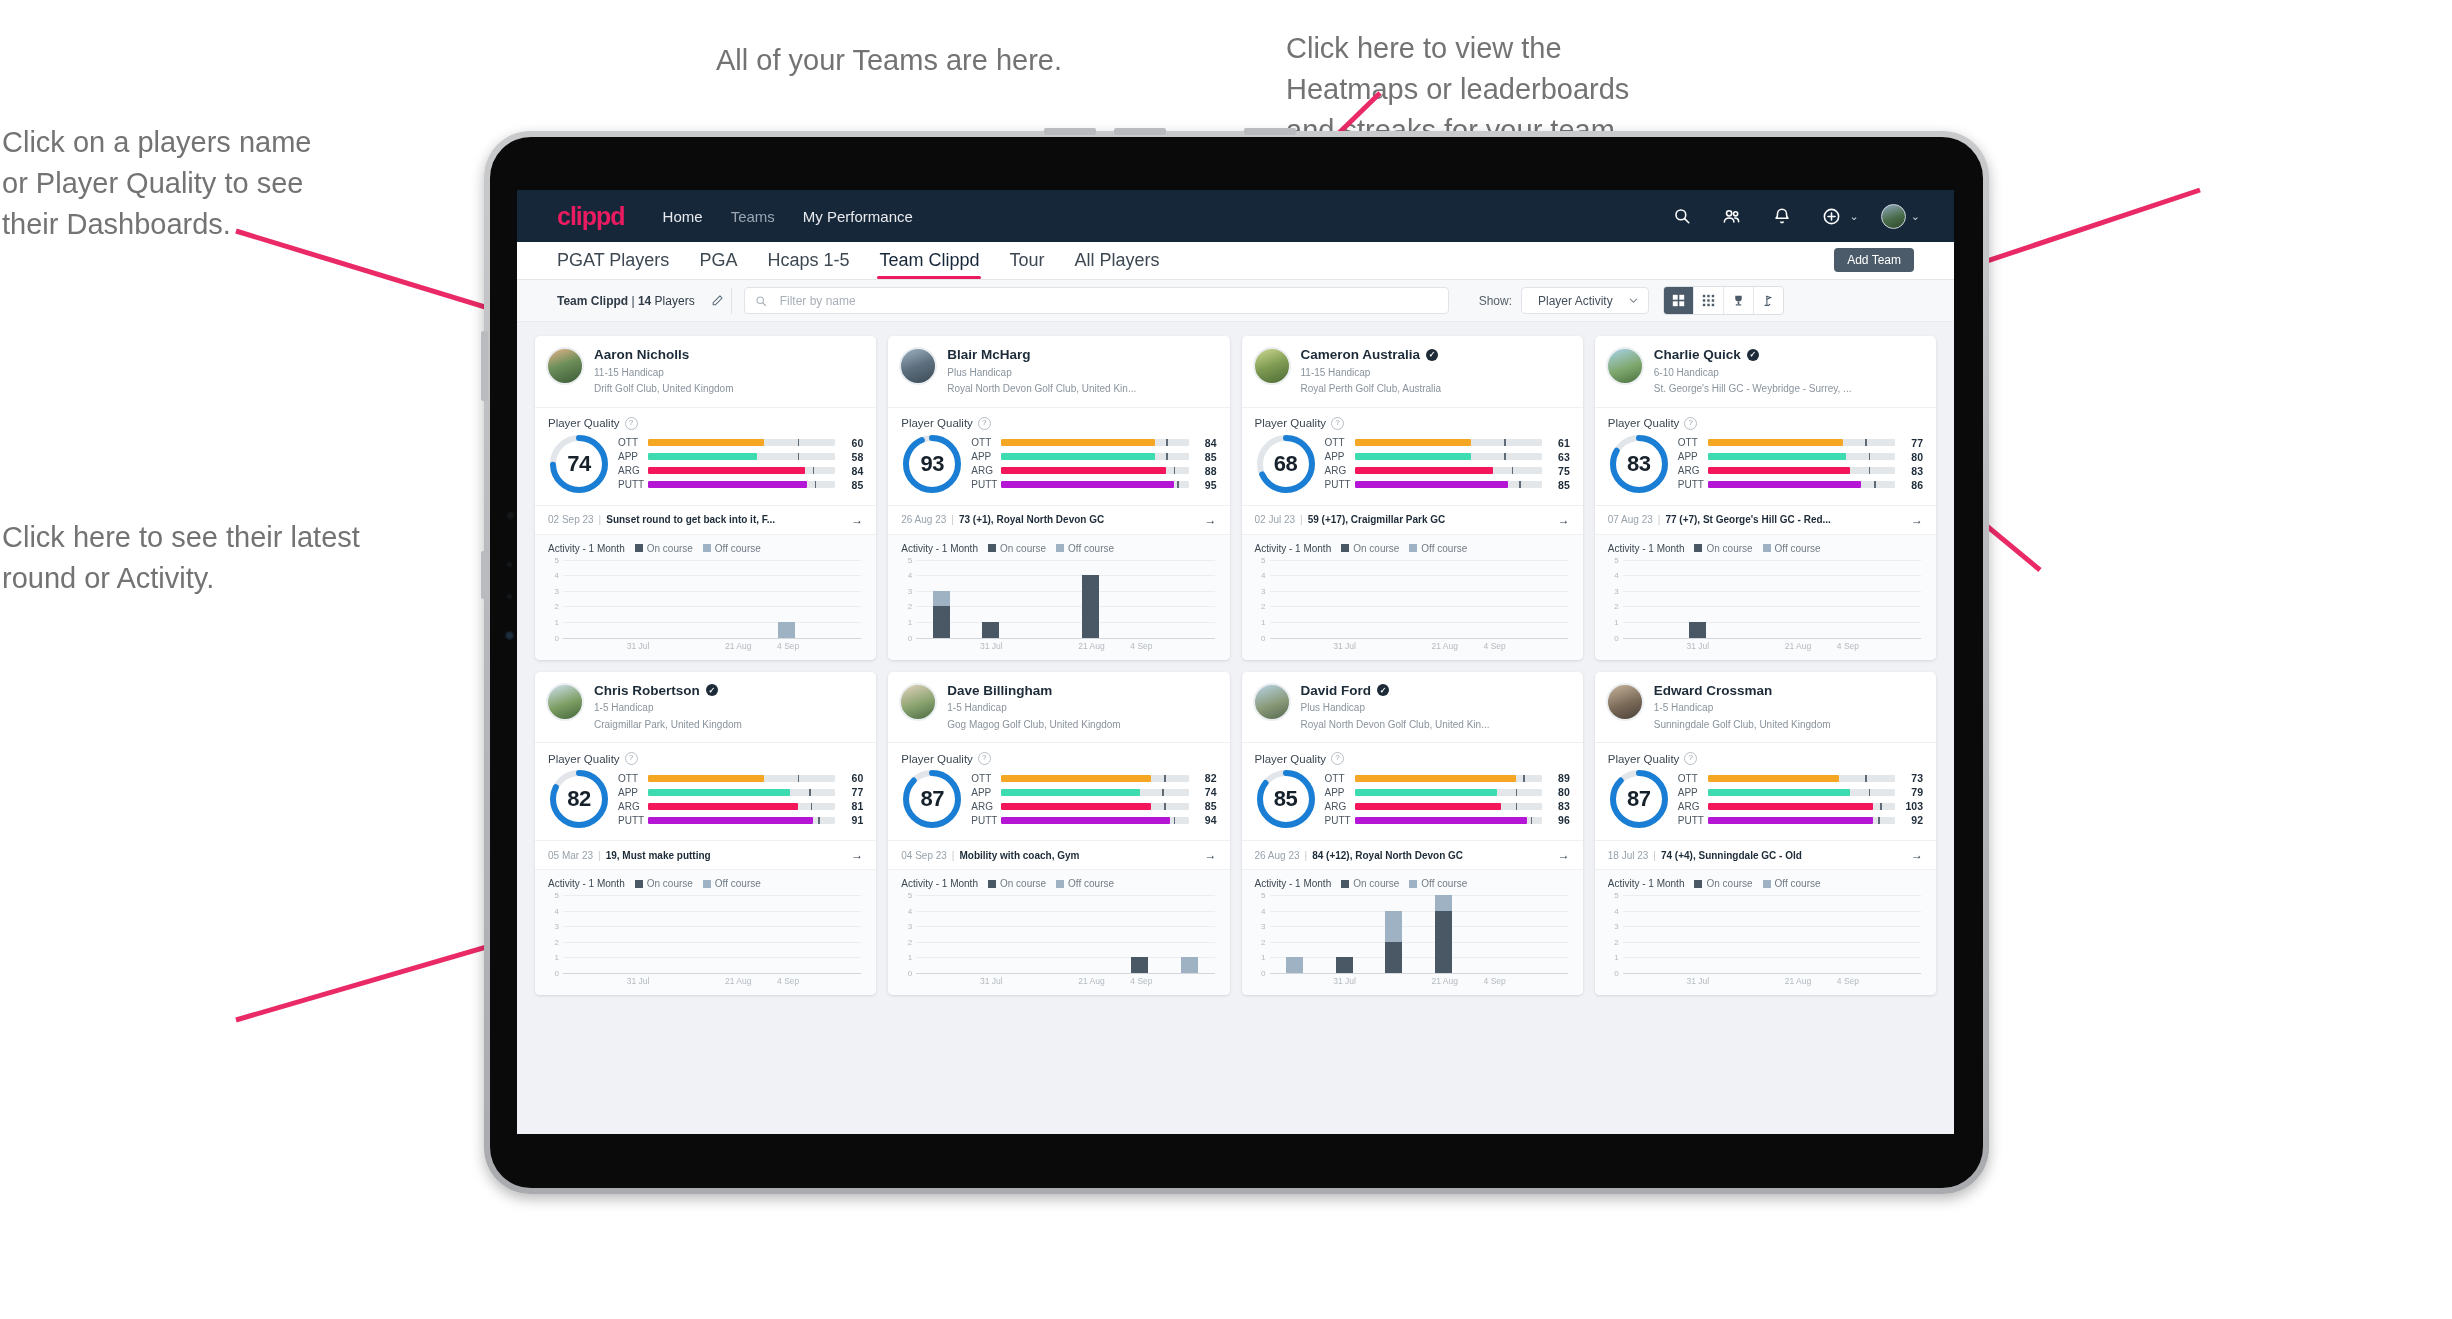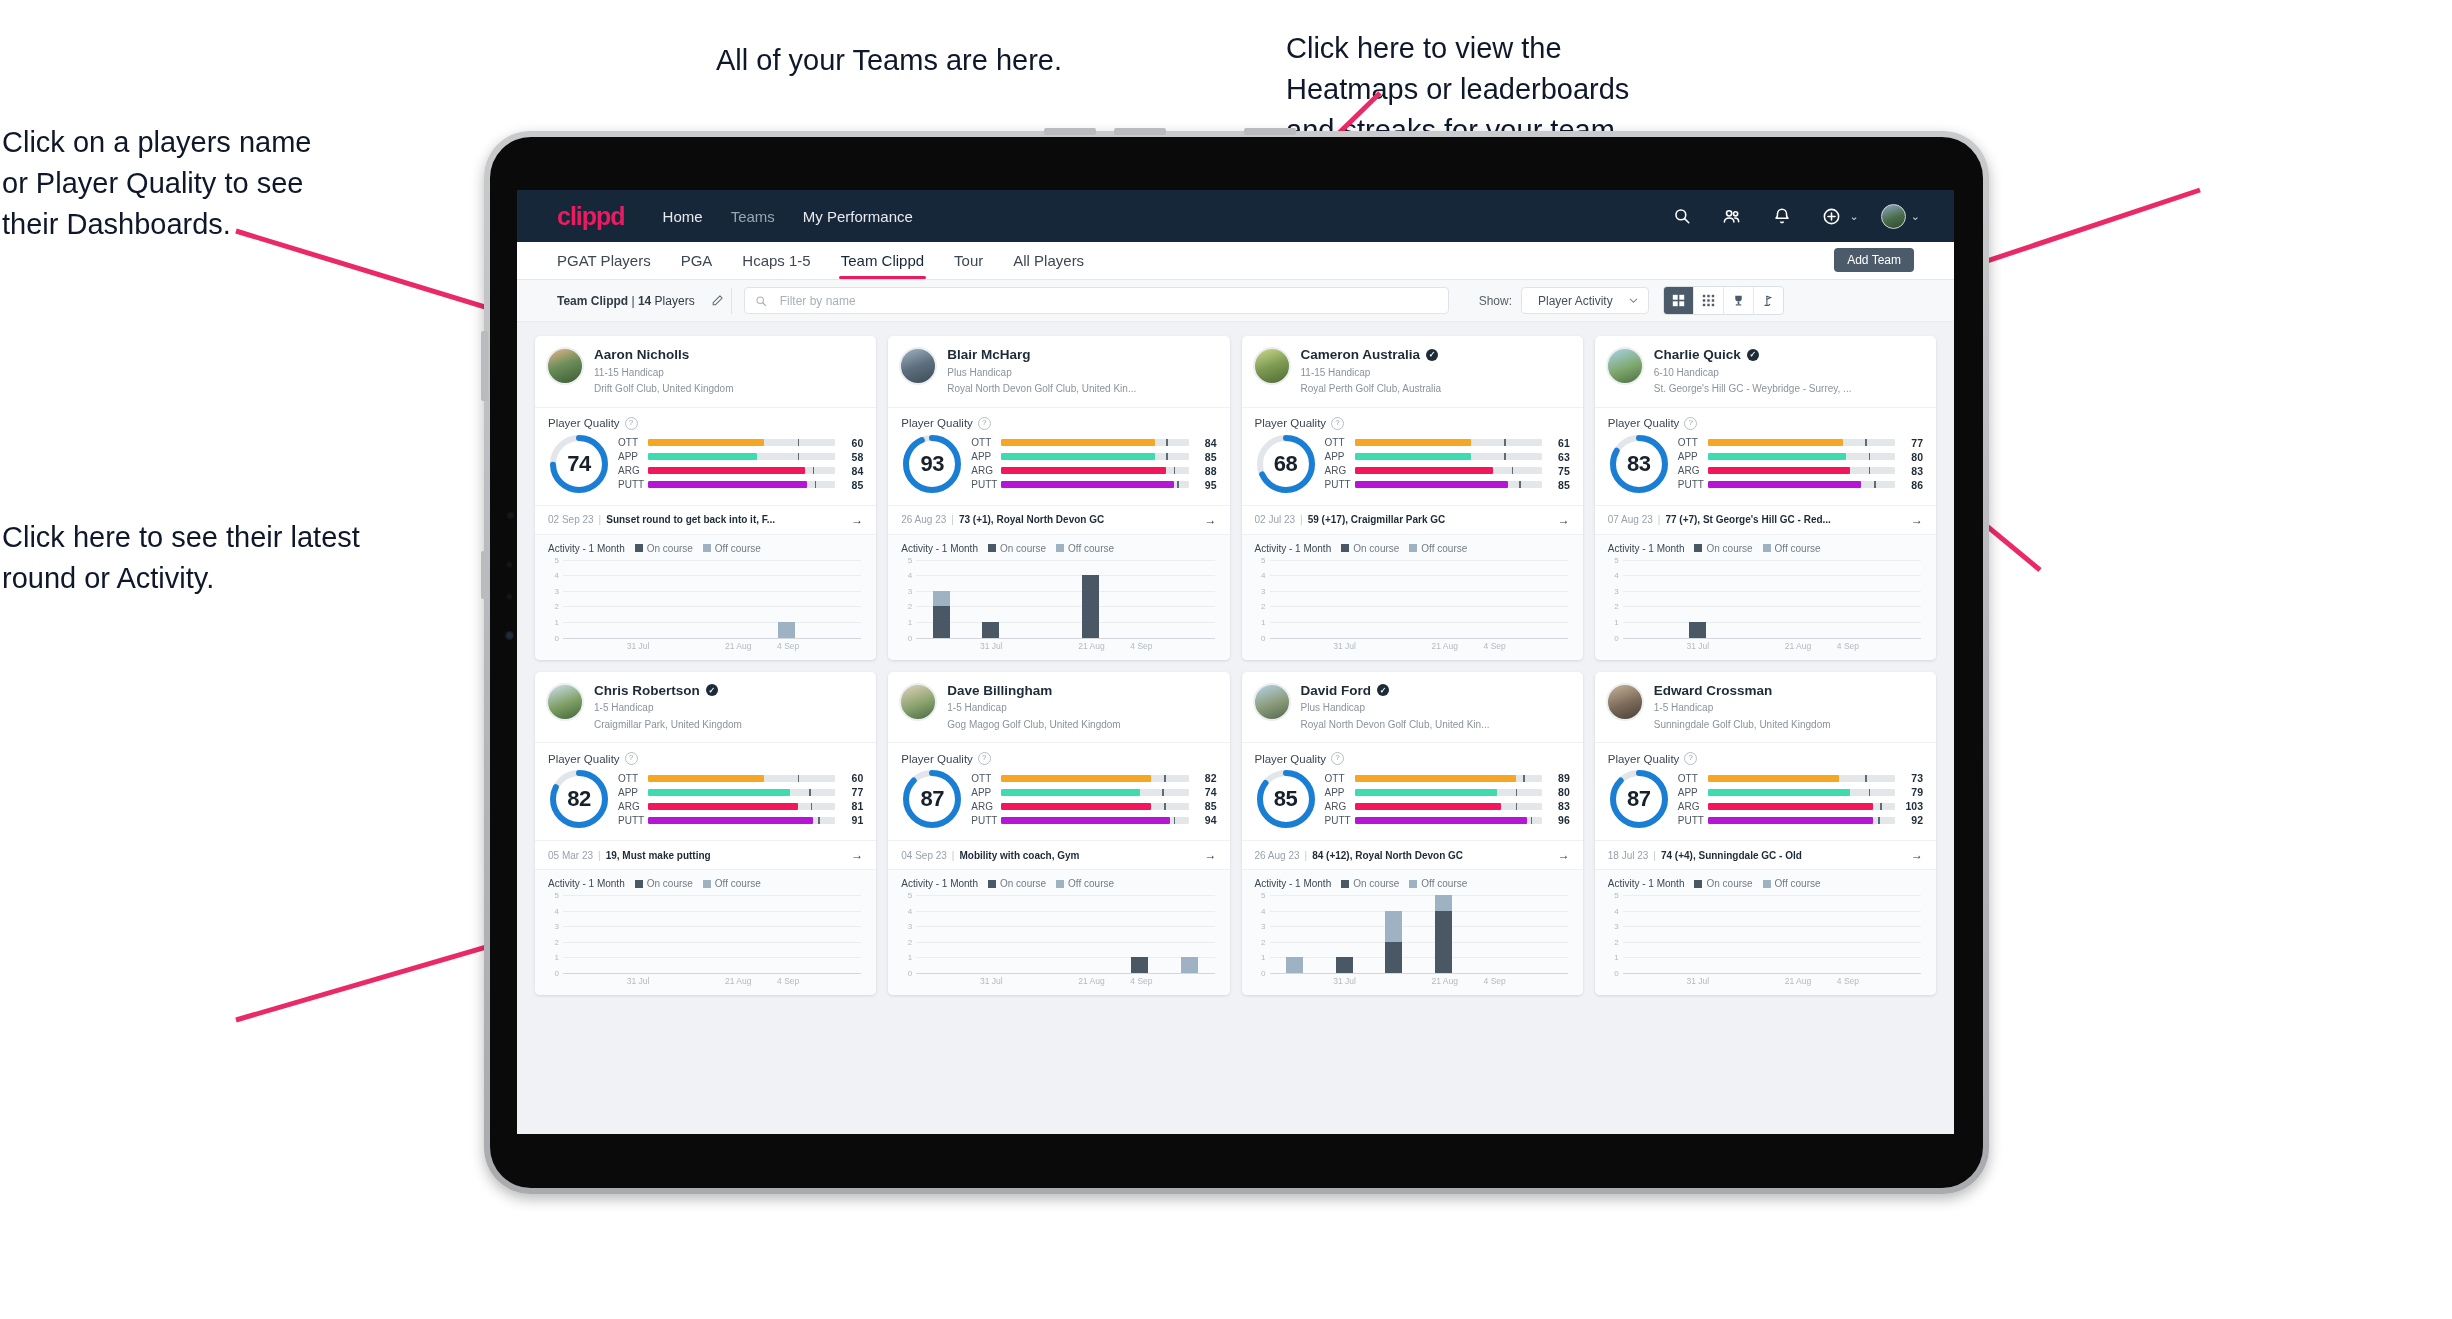--- a/index.html
+++ b/index.html
@@ -6,21 +6,21 @@
   body{
     width:2452px;height:1319px;
     background:#ffffff;
     font-family:"Liberation Sans", sans-serif;
     overflow:hidden;
     position:relative;
   }
   
   .annot{
     position:absolute;
-    color:#0f172a;
+    color:#737373;
     font-size:29px;
     line-height:1.42;
     font-family:"Liberation Sans", sans-serif;
     white-space:pre-line;
   }
   .arrow-svg{position:absolute;pointer-events:none;}
 
   
   #tablet{
     position:absolute;
@@ -80,21 +80,21 @@
   .caret{margin-left:5px;color:#cfd6dd;font-size:11px;}
 
   
   .tabs-row{
     height:38px;background:#ffffff;
     border-bottom:1px solid #e3e6ea;
     display:flex;align-items:center;
     padding:0 40px;position:relative;box-sizing:border-box;
   }
   .tab-item{
-    font-size:15px;color:#3d4852;margin-right:30px;
+    font-size:18px;color:#3d4852;margin-right:30px;
     position:relative;height:100%;
     display:flex;align-items:center;white-space:nowrap;
   }
   .tab-item.active{color:#16273a;font-weight:normal;}
   .tab-item.active:after{
     content:"";position:absolute;left:-2px;right:-2px;bottom:0;
     height:3px;background:#ea1b60;border-radius:2px;
   }
   .add-team-btn{
     position:absolute;right:40px;top:6px;

